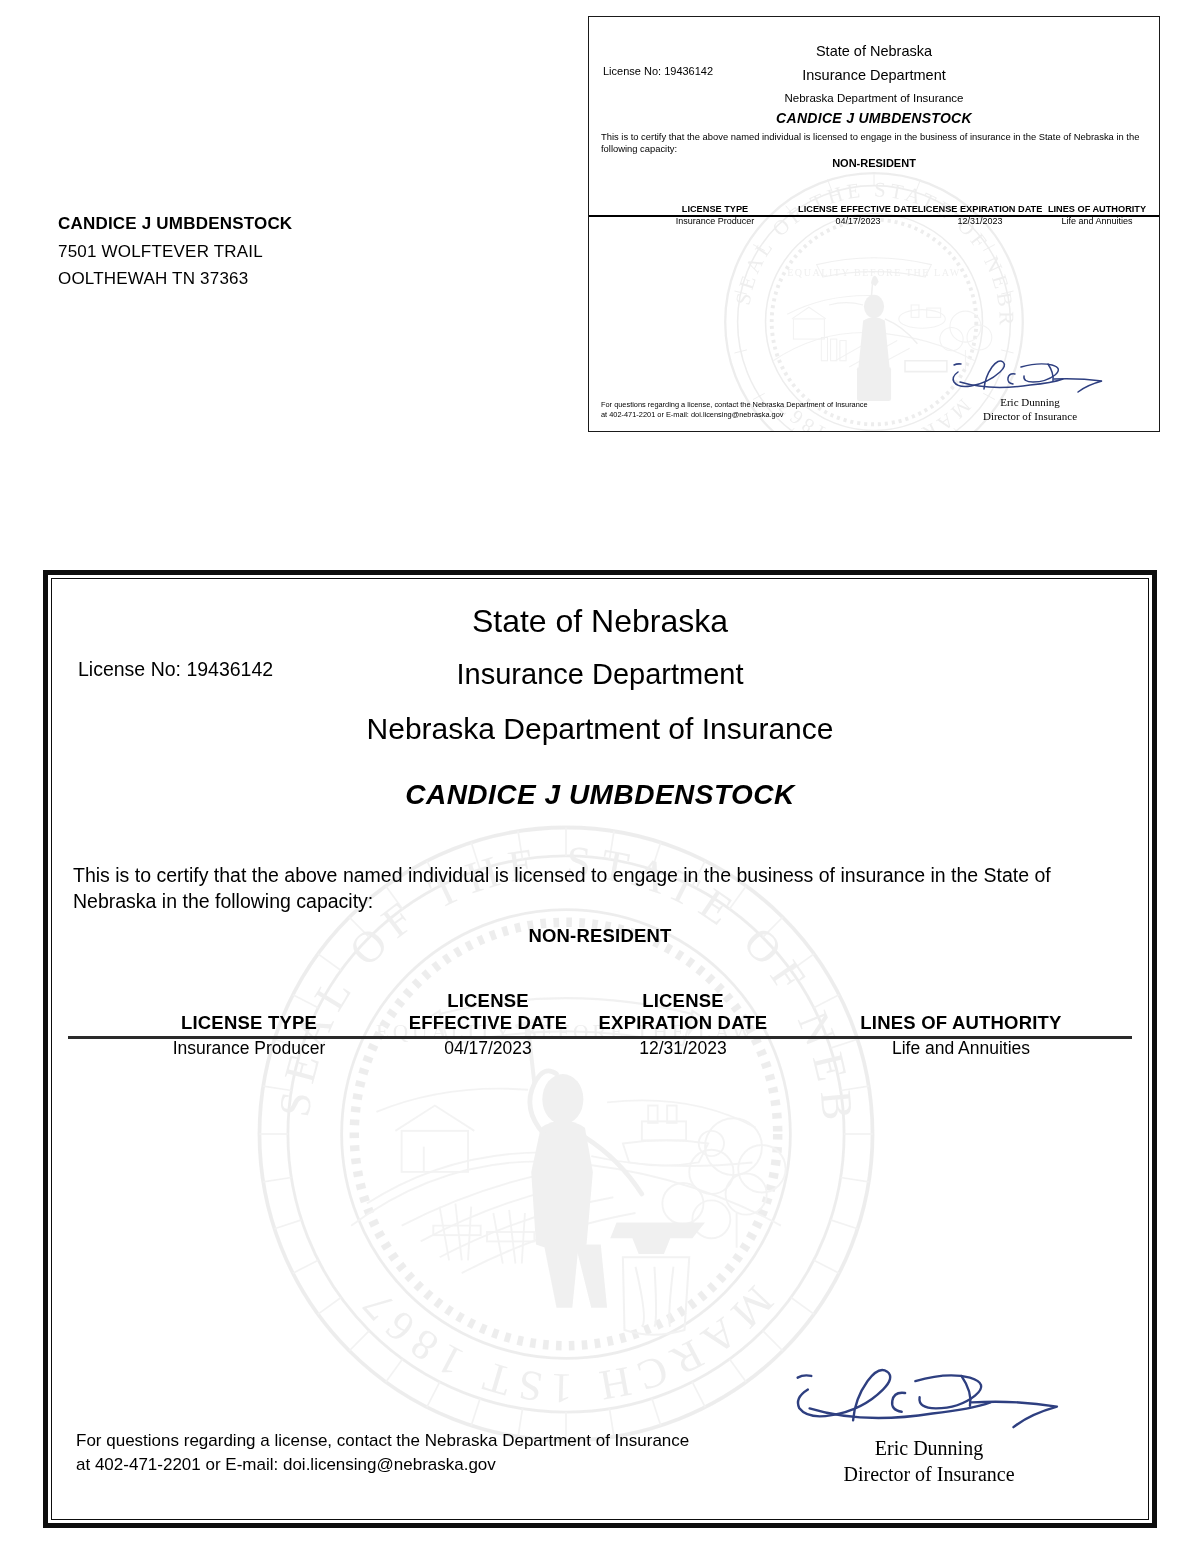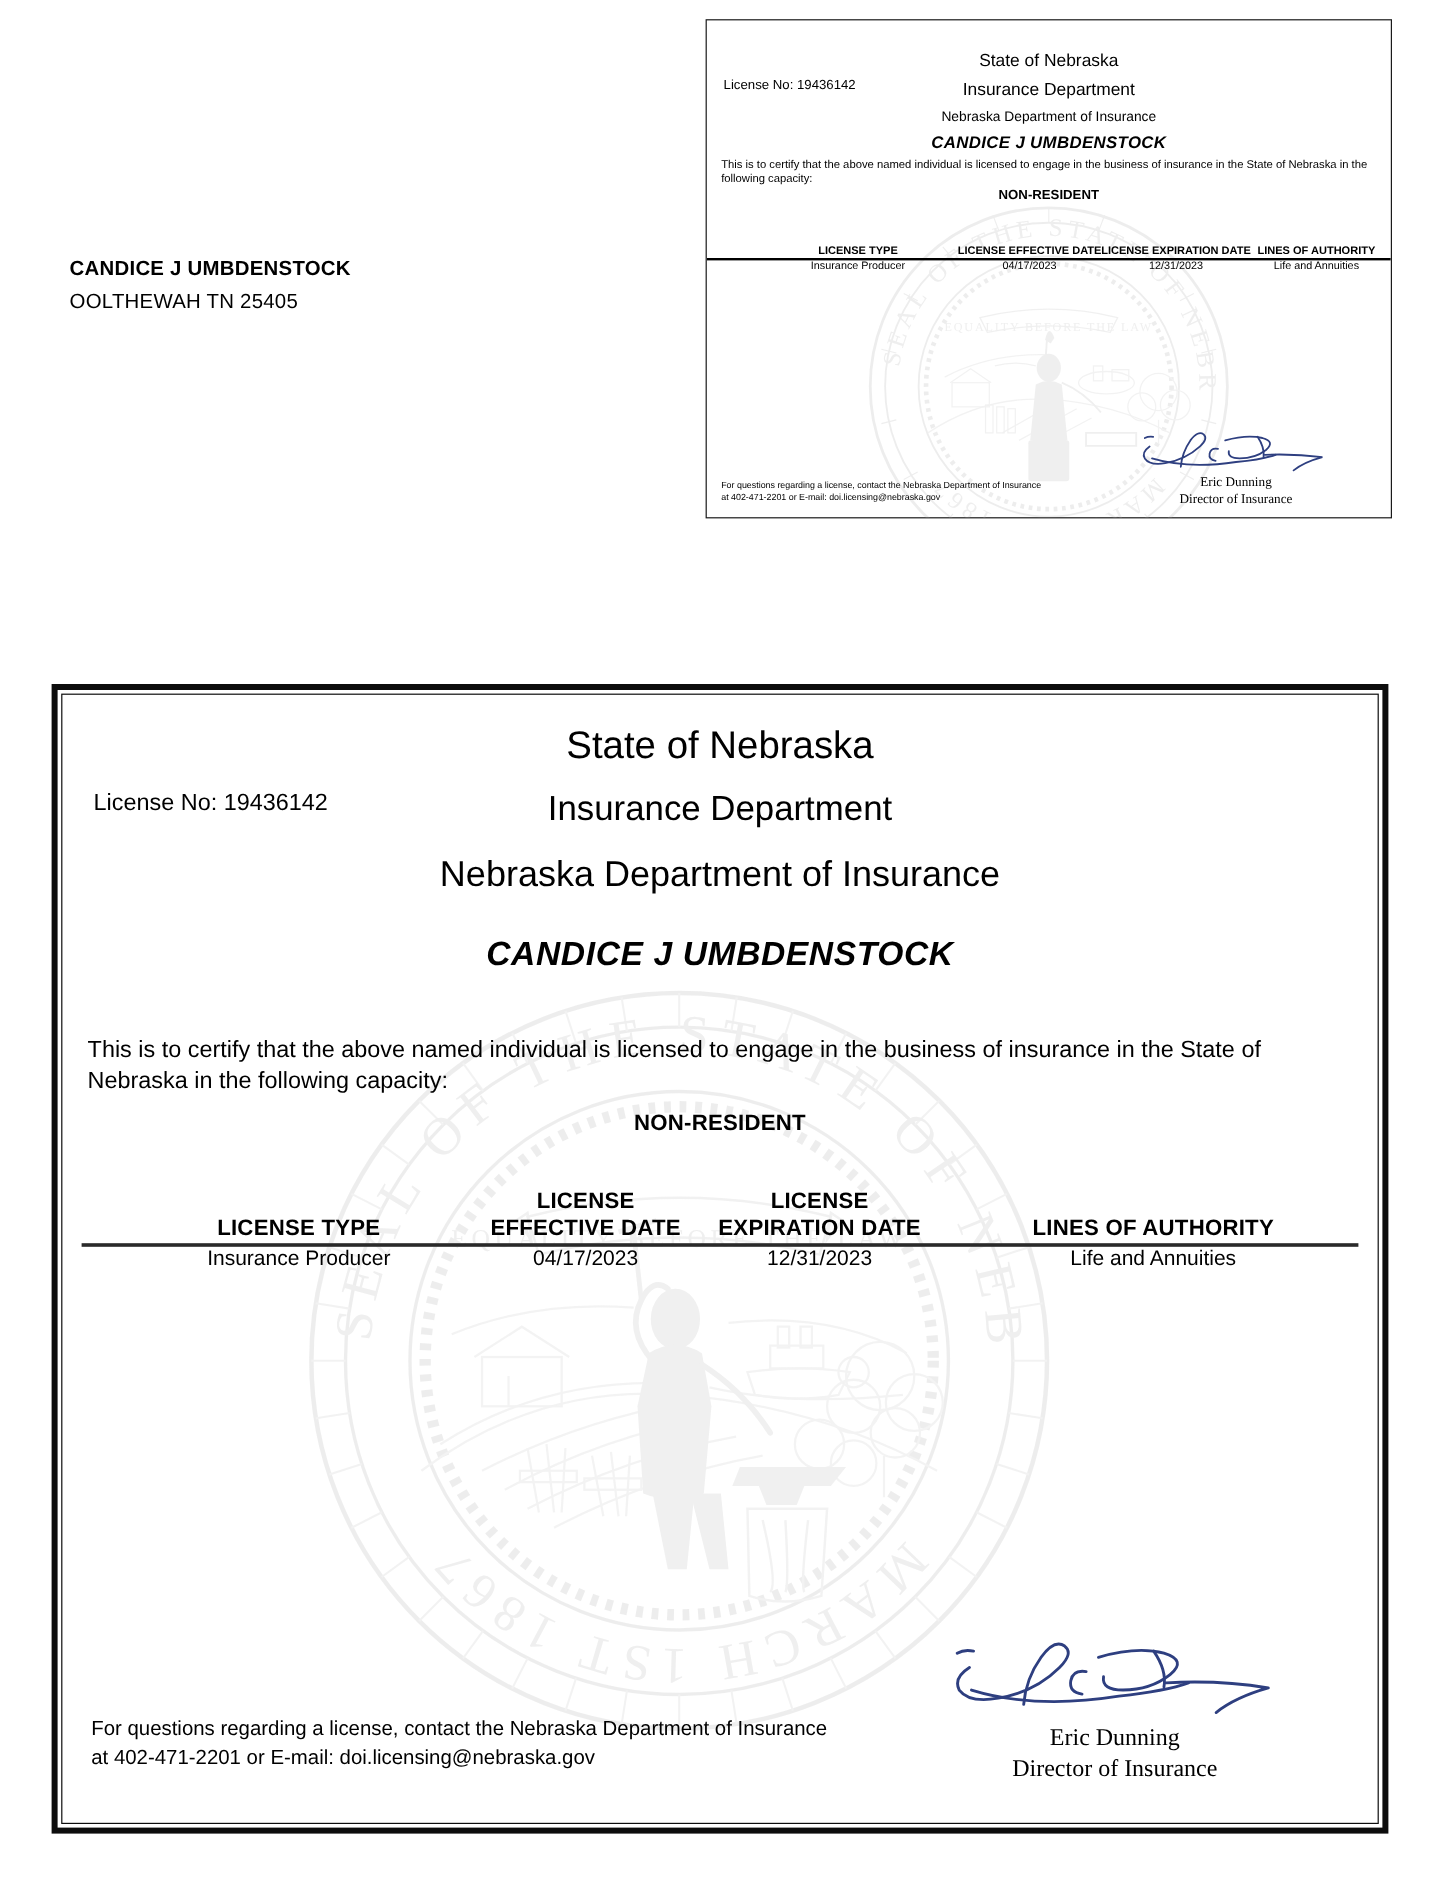--- a/index.html
+++ b/index.html
@@ -166,21 +166,22 @@
   .l-signame{
     font-family:"Liberation Serif", serif;
     font-size:20px;line-height:1.3;
   }
 </style>
 </head>
 <body>
 
 <div class="abs" id="address-block">
   <div class="name">CANDICE J UMBDENSTOCK</div>
-  <div class="line">OOLTHEWAH TN 25405</div>
+  <div class="line">7501 WOLFTEVER TRAIL</div>
+  <div class="line">OOLTHEWAH TN 37363</div>
 </div>
 
 <div class="abs" id="cert-small">
   <div class="inner">
 
     <svg class="s-seal" viewBox="0 0 400 400">
       <defs>
         <path id="sRimTop" d="M 200 200 m -162 0 a 162 162 0 0 1 324 0" fill="none"></path>
         <path id="sRimBot" d="M 200 200 m 150 0 a 150 150 0 0 1 -300 0" fill="none"></path>
       </defs>

